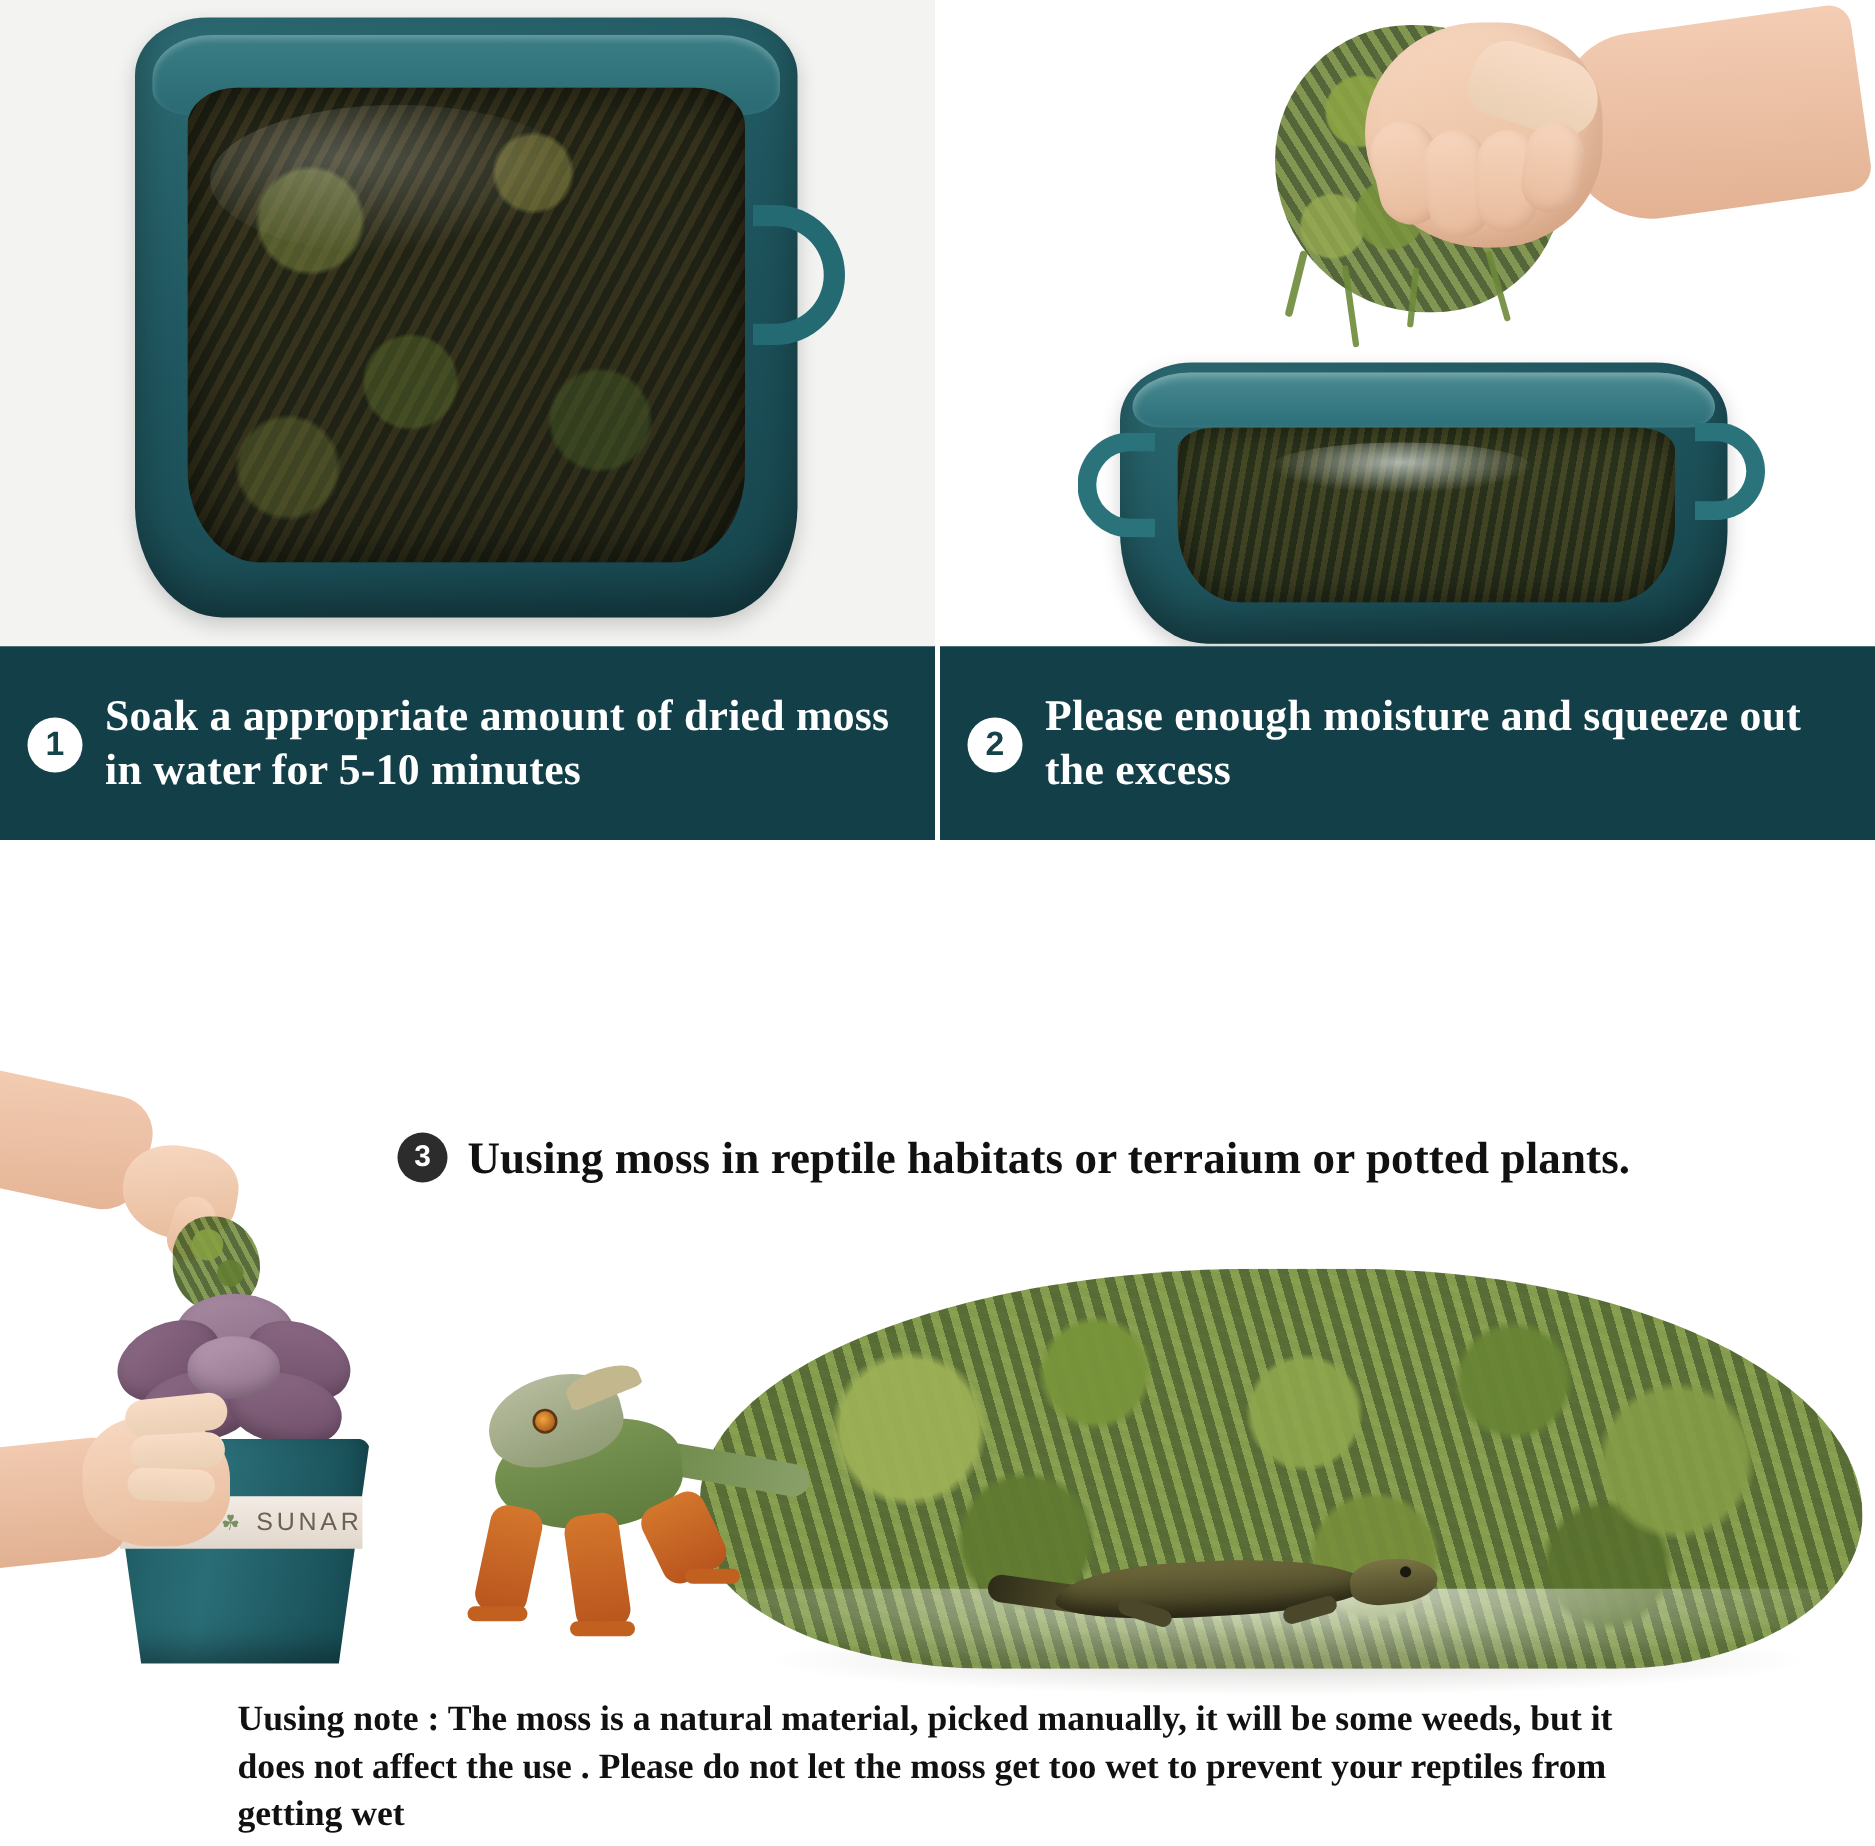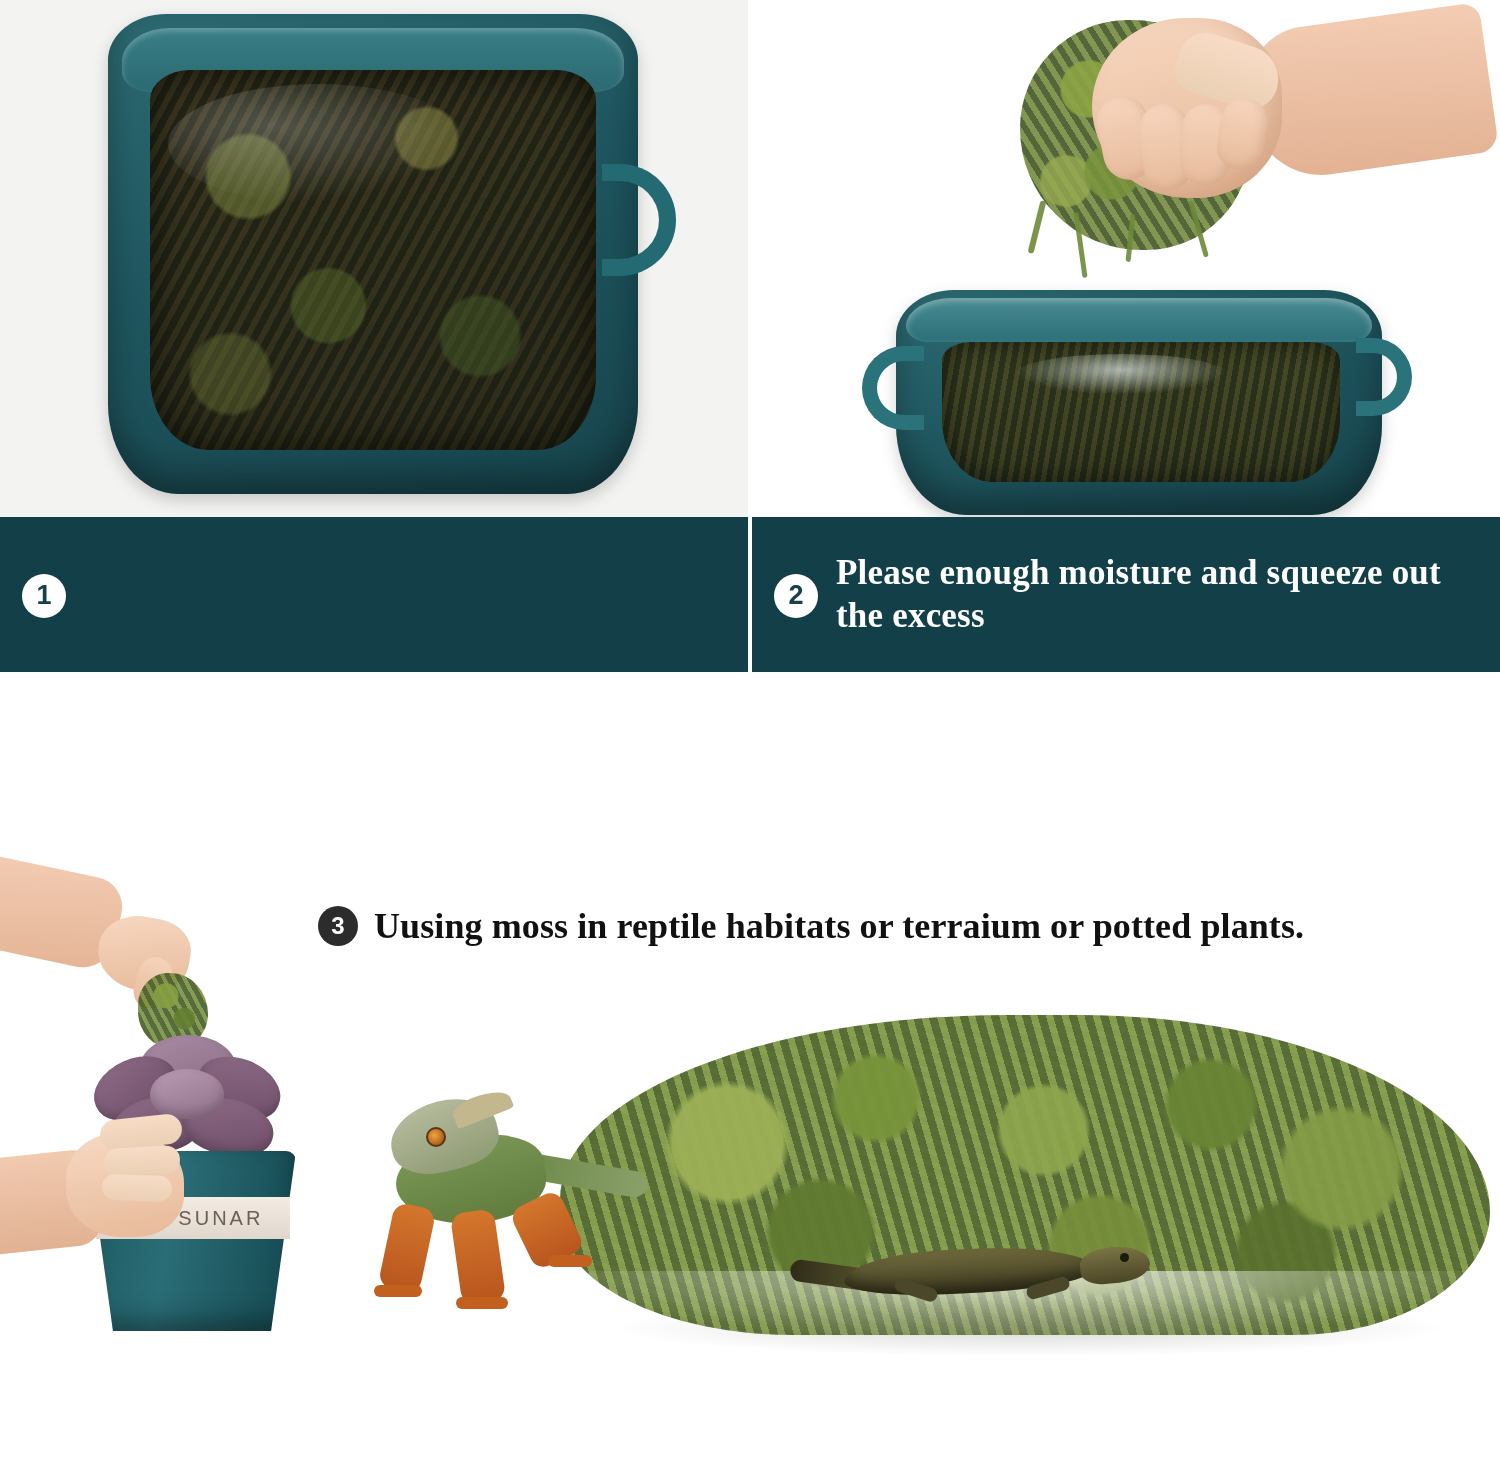--- a/index.html
+++ b/index.html
@@ -241,21 +241,21 @@
   .pot {
     position: absolute; left: 88px; top: 286px; width: 208px; height: 180px;
     background: linear-gradient(100deg,#1e5a62 0%, #2a6d76 40%, #14474f 100%);
     border-radius: 10px 10px 14px 14px;
     clip-path: polygon(0 0, 100% 0, 88% 100%, 12% 100%);
     box-shadow: inset 0 -12px 24px rgba(0,0,0,.35);
   }
   .pot-band {
     position: absolute; left: 96px; top: 332px; width: 194px; height: 42px;
     background: linear-gradient(180deg,#f3ece4,#e0d6cc);
-    display: flex; align-items: center; justify-content: center;
+    display: flex; align-items: center; justify-content: flex-end;
     font-family: "Liberation Sans", sans-serif; font-size: 20px;
     letter-spacing: 3px; color: #6d5f52;
   }
   .pot-band .leaf-mark { margin: 0 10px; font-size: 17px; color: #7b8f62; }
   .succulent { position: absolute; left: 78px; top: 160px; width: 230px; height: 150px; }
   .petal {
     position: absolute; border-radius: 50% 50% 46% 46%;
     background: linear-gradient(160deg,#8d6b86,#6e4d68);
     box-shadow: inset 0 -6px 12px rgba(0,0,0,.2);
   }
@@ -418,20 +418,21 @@
         <div class="hl"></div>
         <div class="handle-l"></div>
         <div class="handle-r"></div>
       </div>
     </div>
   </div>
 
   <div class="caption-row">
     <div class="caption">
       <div class="step-badge">1</div>
+      <div class="caption-text">Soak a appropriate amount of dried moss in water for 5-10 minutes</div>
     </div>
     <div class="caption">
       <div class="step-badge">2</div>
       <div class="caption-text">Please enough moisture and squeeze out the excess</div>
     </div>
   </div>
 
 
   <div class="bottom">
 
@@ -493,15 +494,16 @@
 
     <div class="newt">
       <div class="newt-tail"></div>
       <div class="newt-body"></div>
       <div class="newt-leg nl1"></div>
       <div class="newt-leg nl2"></div>
       <div class="newt-head"></div>
       <div class="newt-eye"></div>
     </div>
 
+    <div class="note">Uusing note : The moss is a natural material, picked manually, it will be some weeds, but it does not affect the use . Please do not let the moss get too wet to prevent your reptiles from getting wet</div>
   </div>
 
 </div>
 
 </body></html>

